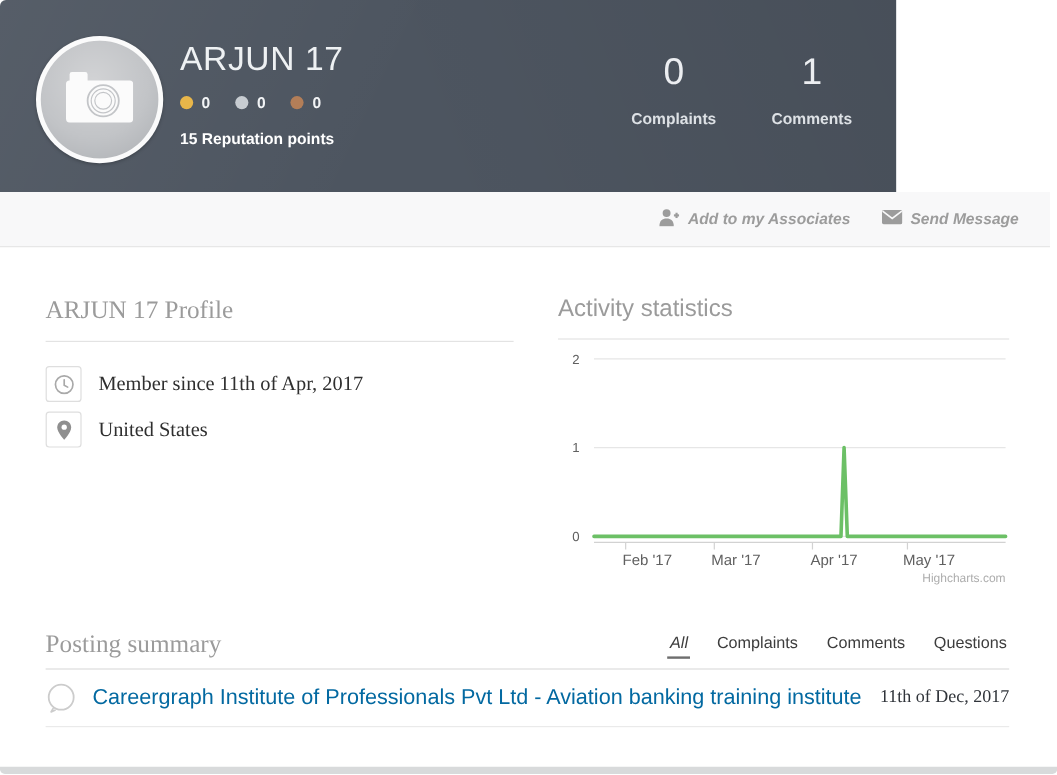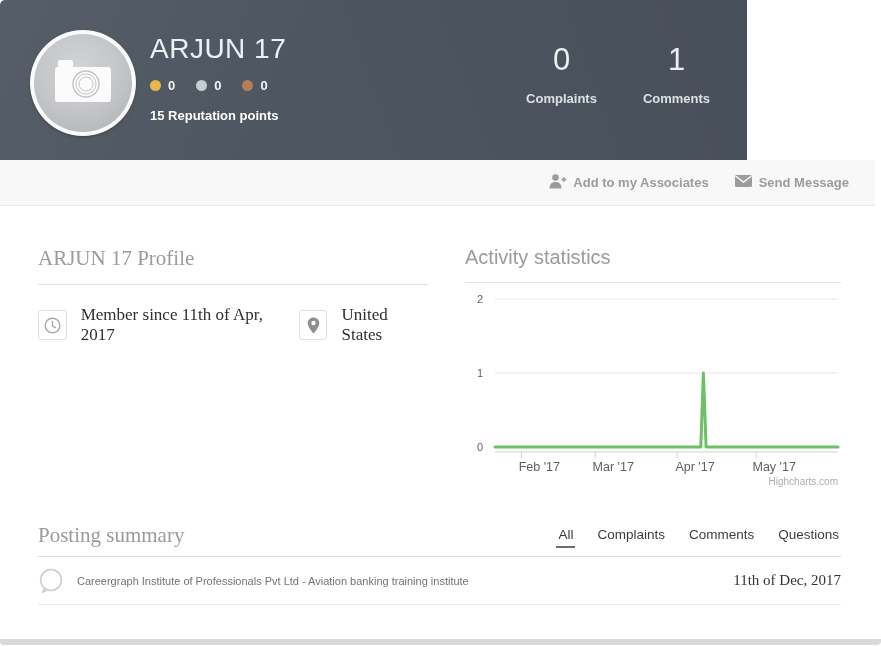--- a/index.html
+++ b/index.html
@@ -31,56 +31,56 @@
   .stat .num { font-size:31px; font-weight:300; color:#eceef1; }
   .stat .lbl { margin-top:13px; font-size:13px; font-weight:700; color:#dde1e5; }
 
   
   .tabbar { position:relative; width:875px; height:46px; background:#f8f8f9;
             border-bottom:1px solid #e7e7e7; display:flex; align-items:stretch; }
   .tabs { display:flex; list-style:none; margin-left:40px; gap:35px; }
   .tab { display:flex; align-items:center; font-size:15px; color:#34383c;
          cursor:pointer; border-bottom:3px solid transparent; padding-top:3px; }
   .tab.active { border-bottom-color:#b85c5c; }
-  .tab-actions { margin-left:auto; margin-right:26px; display:flex; align-items:center; gap:26px; }
+  .tab-actions { margin-left:auto; margin-right:26px; display:flex; align-items:center; gap:26px;font-style:italic; }
   .tab-action { display:flex; align-items:center; gap:7px; font-size:13px;
                 font-weight:700; color:#9c9c9c; cursor:pointer; }
 
   
   .content { padding:0 40px 0 38px; }
   .cols { display:flex; justify-content:space-between; margin-top:40px; }
   .col-left { width:390px; }
   .col-right { width:376px; }
   h2.sec-serif { font-family:"Liberation Serif", serif; font-weight:400;
                  font-size:21px; color:#9b9b9b; }
   h2.sec-sans { font-family:"Liberation Sans", sans-serif; font-weight:400;
                 font-size:20px; color:#9b9b9b; }
   .rule { border:none; border-top:1px solid #e3e3e3; margin-top:13px; }
-  .info-rows { margin-top:20px; display:flex; flex-direction:row; gap:8px; }
+  .info-rows { margin-top:20px; display:flex; flex-direction:column; gap:8px; }
   .info-row { display:flex; align-items:center; gap:14px; }
   .icon-box { width:30px; height:30px; border:1px solid #dedede; border-radius:3px;
               display:flex; align-items:center; justify-content:center; background:#fff; }
   .info-text { font-family:"Liberation Serif", serif; font-size:17px; color:#2f2f2f; }
 
   .chart-wrap { margin-top:4px; }
   .ax-lab { font:11px "Liberation Sans", sans-serif; fill:#606060; }
   .x-lab  { font:12.5px "Liberation Sans", sans-serif; fill:#606060; }
   .credits { font:10px "Liberation Sans", sans-serif; fill:#adadad; }
 
   
   .posting { margin-top:30px; }
   .posting-head { display:flex; align-items:flex-end; justify-content:space-between; }
   .filters { display:flex; gap:20px; list-style:none; align-items:flex-end; }
   .filter { font-size:13.5px; color:#3d3d3d; cursor:pointer; padding:0 2px 4px 2px;
             border-bottom:2px solid transparent; }
-  .filter.active { border-bottom-color:#6e6e6e; }
+  .filter.active { border-bottom-color:#6e6e6e;font-style:italic; }
   .posting > .rule { margin-top:8px; border-top-color:#dcdcdc; }
   .post-row { display:flex; align-items:center; height:48px; border-bottom:1px solid #eaeaea; }
   .post-icon { margin-right:13px; display:flex; }
-  .post-link { font-size:11px; color:#737373; text-decoration:none; cursor:pointer;text-align:center; }
+  .post-link { font-size:18px; color:#0369a1; text-decoration:none; cursor:pointer;text-align:center; }
   .post-date { margin-left:auto; font-family:"Liberation Serif", serif;
                font-size:15px; color:#30343a; white-space:nowrap; }
 
   .bottom-bar { position:absolute; left:0; bottom:1px; width:881px; height:6px;
                 background:#d8dadb; border-radius:0 0 4px 4px; }
 </style>
 </head>
 <body>
 
 <div class="page">

